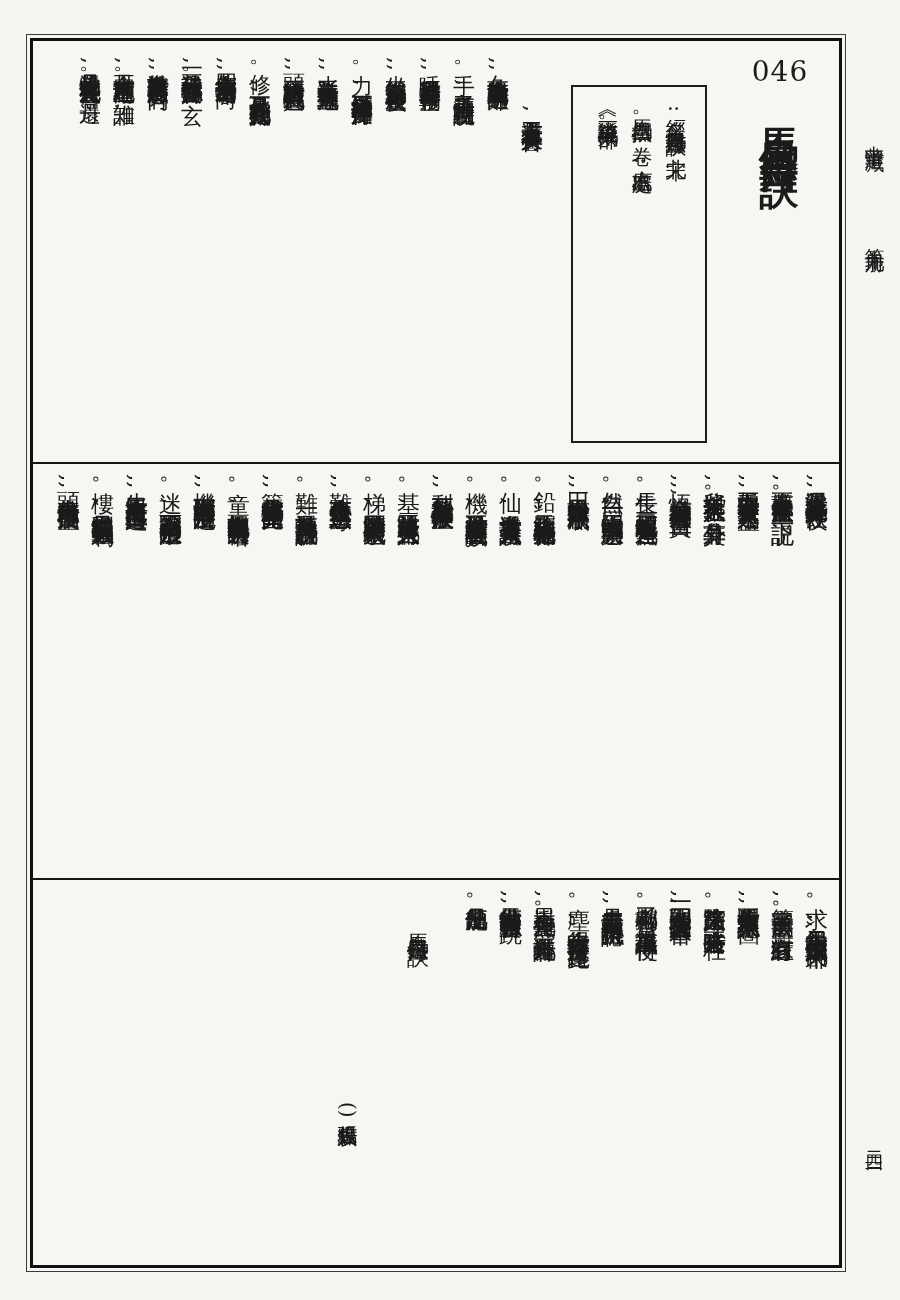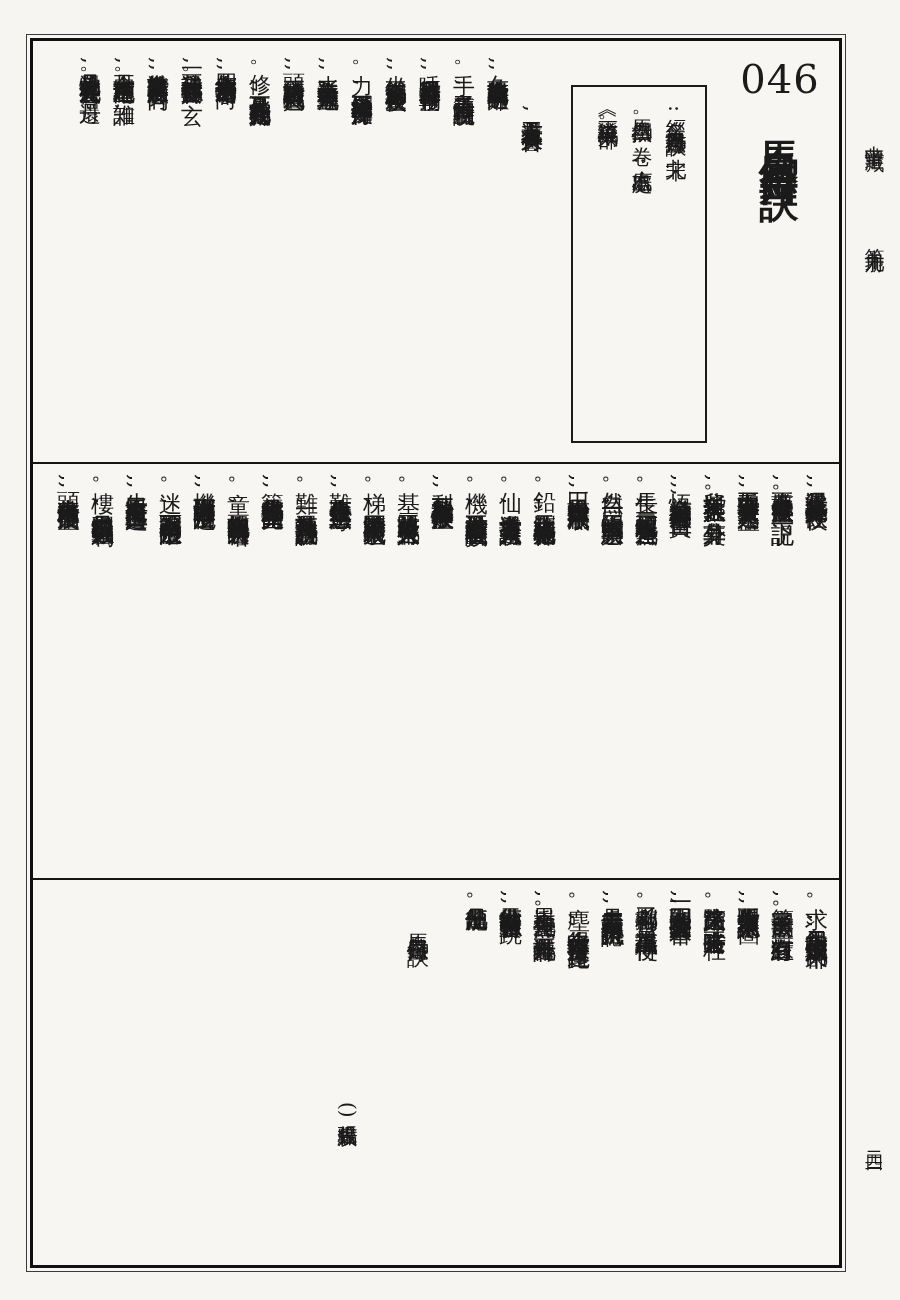--- a/index.html
+++ b/index.html
@@ -44,21 +44,21 @@
     white-space:nowrap;
   }
   .band-1 .vcol{font-size:22px;}
   .vcol.indent{padding-top:48px;}
 
   
   .title-block{
     flex:0 0 auto;width:66px;margin-left:40px;
     display:flex;flex-direction:column;align-items:center;
   }
-  .doc-number{font-size:40px;letter-spacing:1px;line-height:1.1;}
+  .doc-number{font-size:28px;letter-spacing:1px;line-height:1.1;}
   .doc-title{
     writing-mode:vertical-rl;
     font-size:39px;font-weight:700;letter-spacing:7px;
     margin-top:8px;line-height:64px;width:64px;text-align:start;
   }
 
   
   .info-box{
     flex:0 0 auto;box-sizing:border-box;
     width:136px;height:358px;margin:28px 0 0 22px;

